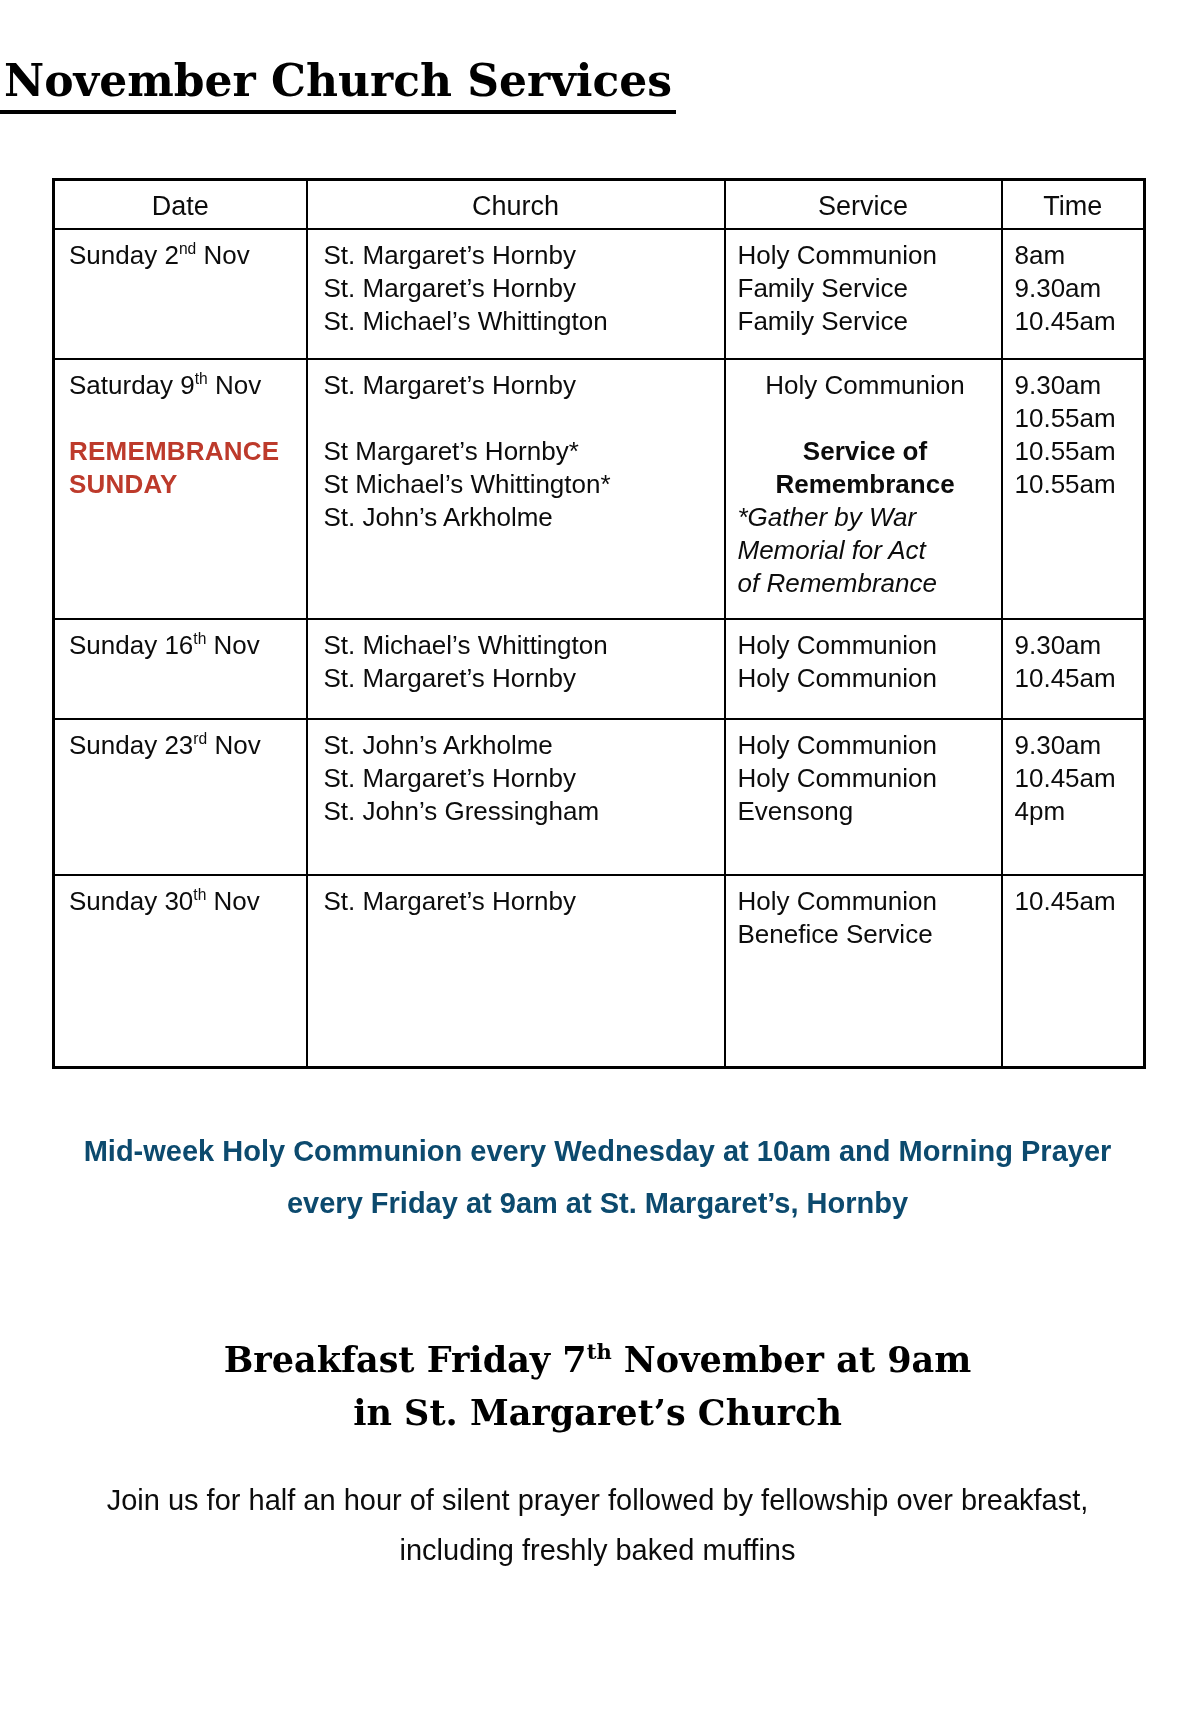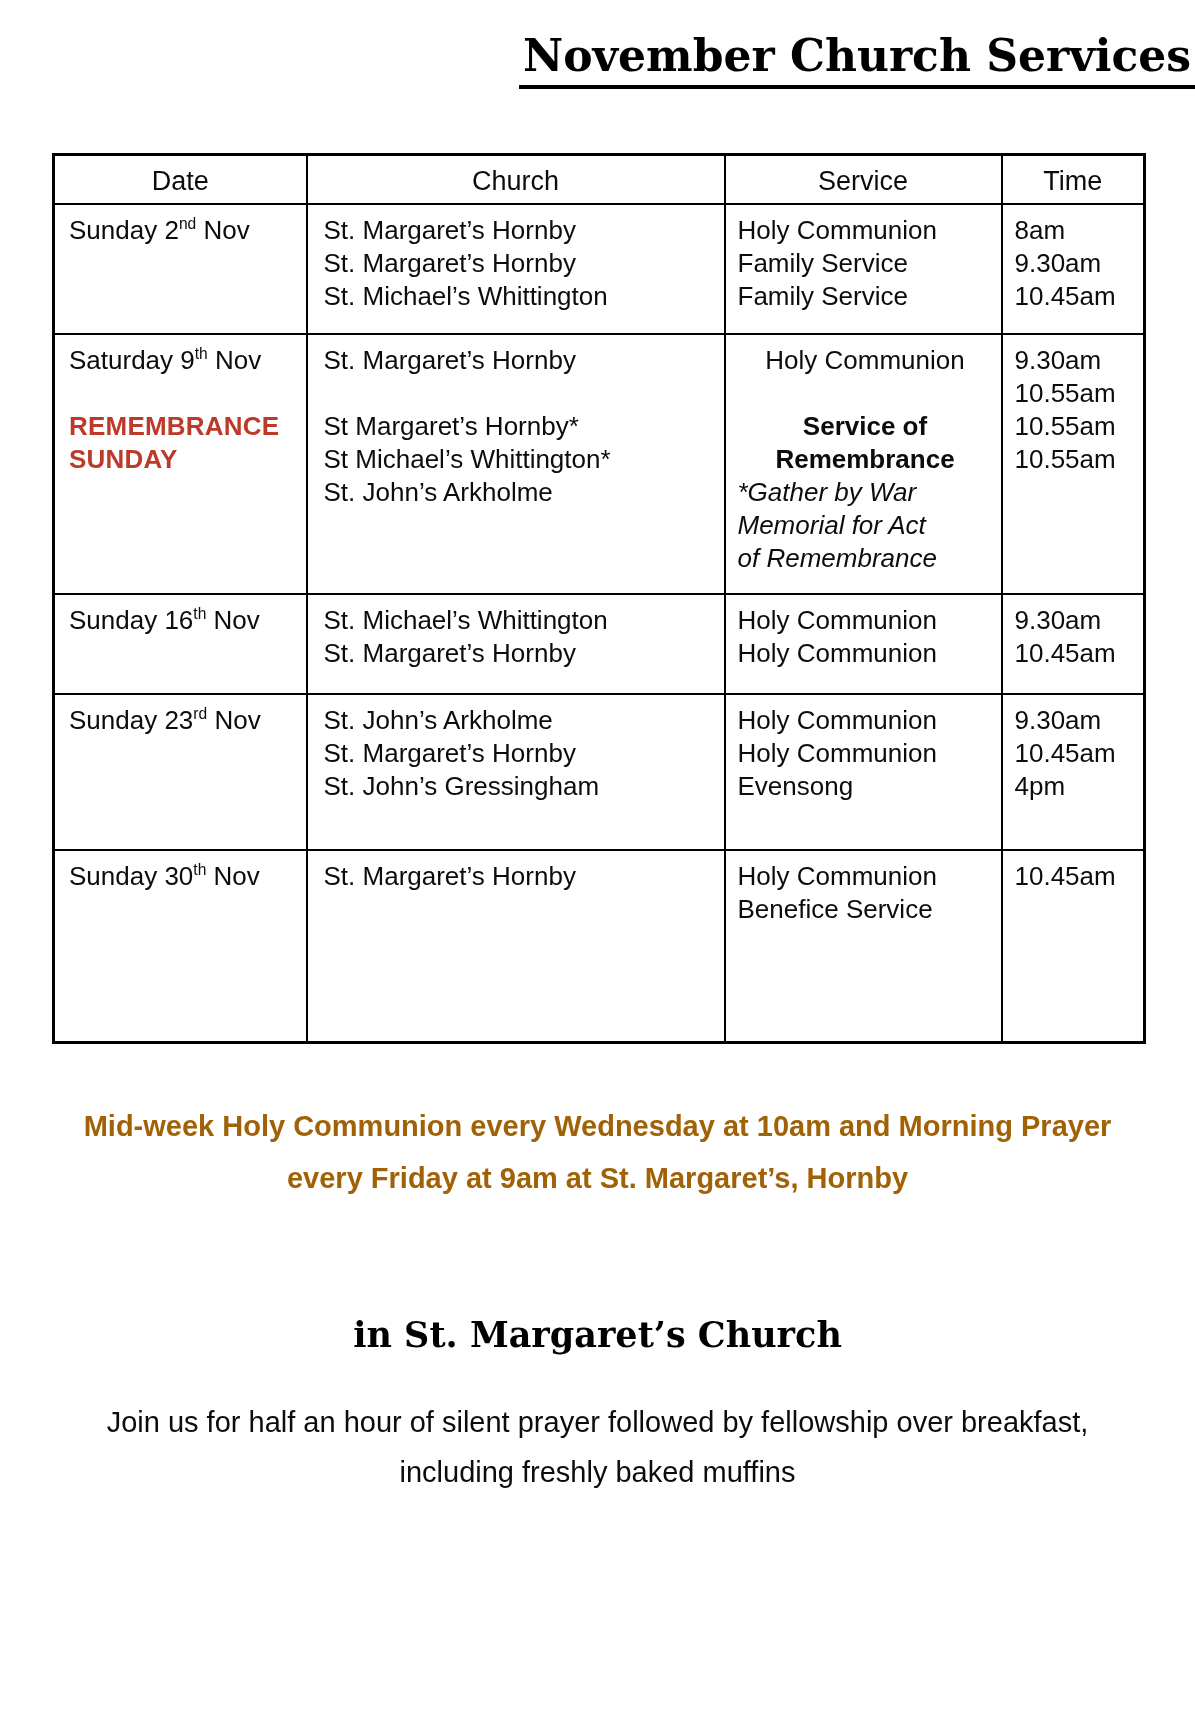--- a/index.html
+++ b/index.html
@@ -7,21 +7,21 @@
   .page {
     position:relative;
     width:1195px; height:1719px;
     margin:0 auto;
     background:#ffffff;
     color:#0c0c0c;
     font-family:"Liberation Sans", sans-serif;
     overflow:hidden;
   }
   
-  .title-wrap { padding-top:30px; text-align:right; }
+  .title-wrap { padding-top:30px; text-align:left;margin-top:25px; }
   .doc-title {
     display:inline-block;
     font-family:"DejaVu Serif", serif;
     font-weight:800;
     font-size:44px;
     line-height:1.2;
     color:#000;
     border-bottom:4px solid #000;
     padding:0 4px 2px 4px;
   }
@@ -70,21 +70,21 @@
   .svc-italic { font-style:italic; }
   sup.ord { font-size:60%; vertical-align:super; line-height:0; }
   
   .midweek-note {
     margin-top:56px;
     padding:0 62px;
     text-align:center;
     font-weight:700;
     font-size:29px;
     line-height:52px;
-    color:#a16207;
+    color:#0c4a6e;
   }
   .breakfast-heading {
     margin-top:104px;
     text-align:center;
     font-family:"DejaVu Serif", serif;
     font-weight:800;
     font-size:35px;
     line-height:53px;
     color:#000;
   }
@@ -227,18 +227,19 @@
       <td class="time-cell">
         <div class="cell-line">10.45am</div>
       </td>
     </tr>
   </tbody>
     </table>
 
   <div class="midweek-note">Mid-week Holy Communion every Wednesday at 10am and Morning Prayer every Friday at 9am at St. Margaret’s, Hornby</div>
 
   <div class="breakfast-heading">
+    <div><span>Breakfast Friday 7</span><sup class="ord">th</sup><span> November at 9am</span></div>
     <div>in St. Margaret’s Church</div>
   </div>
 
   <div class="join-note">Join us for half an hour of silent prayer followed by fellowship over breakfast, including freshly baked muffins</div>
 
 </div>
 
 </body></html>

